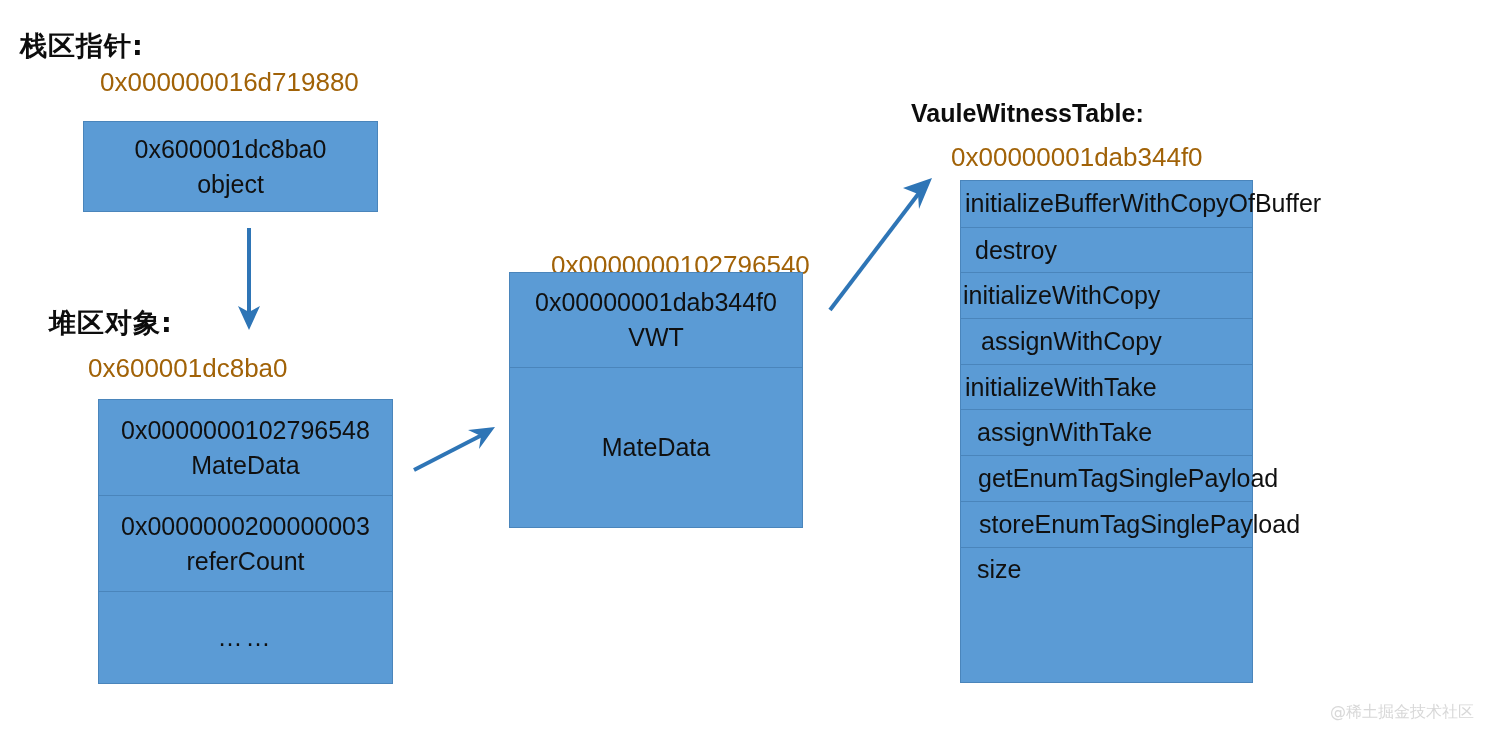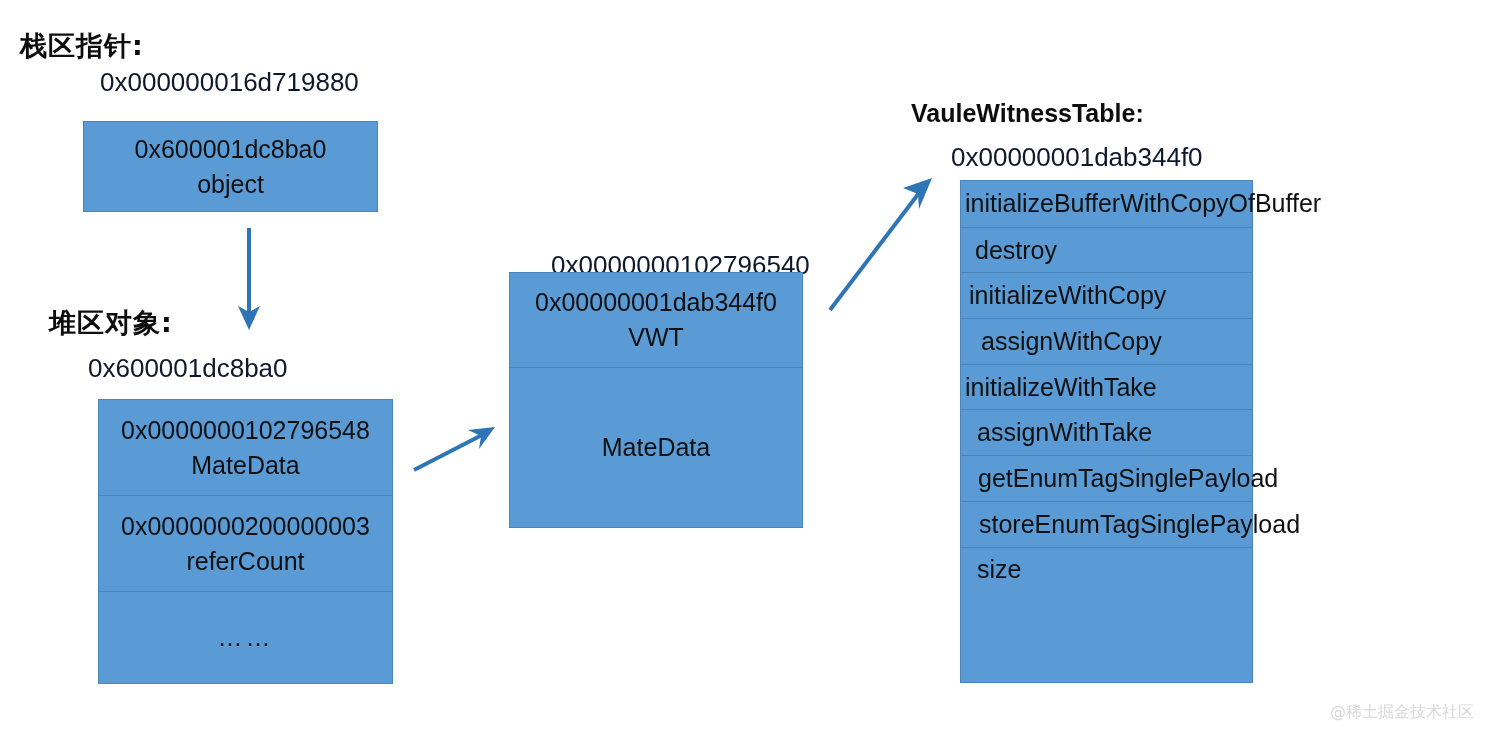--- a/index.html
+++ b/index.html
@@ -31,21 +31,21 @@
     font-size: 25px;
     font-weight: 700;
     color: #0d0d0d;
     white-space: nowrap;
   }
   
   .addr {
     font-family: "Liberation Sans", "DejaVu Sans", sans-serif;
     font-size: 26px;
     font-weight: 400;
-    color: #0f172a;
+    color: #a16207;
     white-space: nowrap;
   }
 
   
   .box {
     box-sizing: border-box;
     background: #5b9bd5;
     border: 1px solid #4a85bb;
   }
   .cell {
@@ -164,21 +164,21 @@
 
   <div class="abs addr" style="left:951px; top:142px;">0x00000001dab344f0</div>
 
   <div class="abs vwt-table" style="left:960px; top:180px; width:293px; height:503px;">
     <div class="vwt-row" style="padding-left:4px;align-items:center;">
       <span>initializeBufferWithCopyOfBuffer</span>
     </div>
     <div class="vwt-row">
       <span>destroy</span>
     </div>
-    <div class="vwt-row" style="padding-left:8px;">
+    <div class="vwt-row" style="padding-left:2px;">
       <span>initializeWithCopy</span>
     </div>
     <div class="vwt-row" style="padding-left:20px;">
       <span>assignWithCopy</span>
     </div>
     <div class="vwt-row" style="padding-left:4px;">
       <span>initializeWithTake</span>
     </div>
     <div class="vwt-row" style="padding-left:16px;">
       <span>assignWithTake</span>

